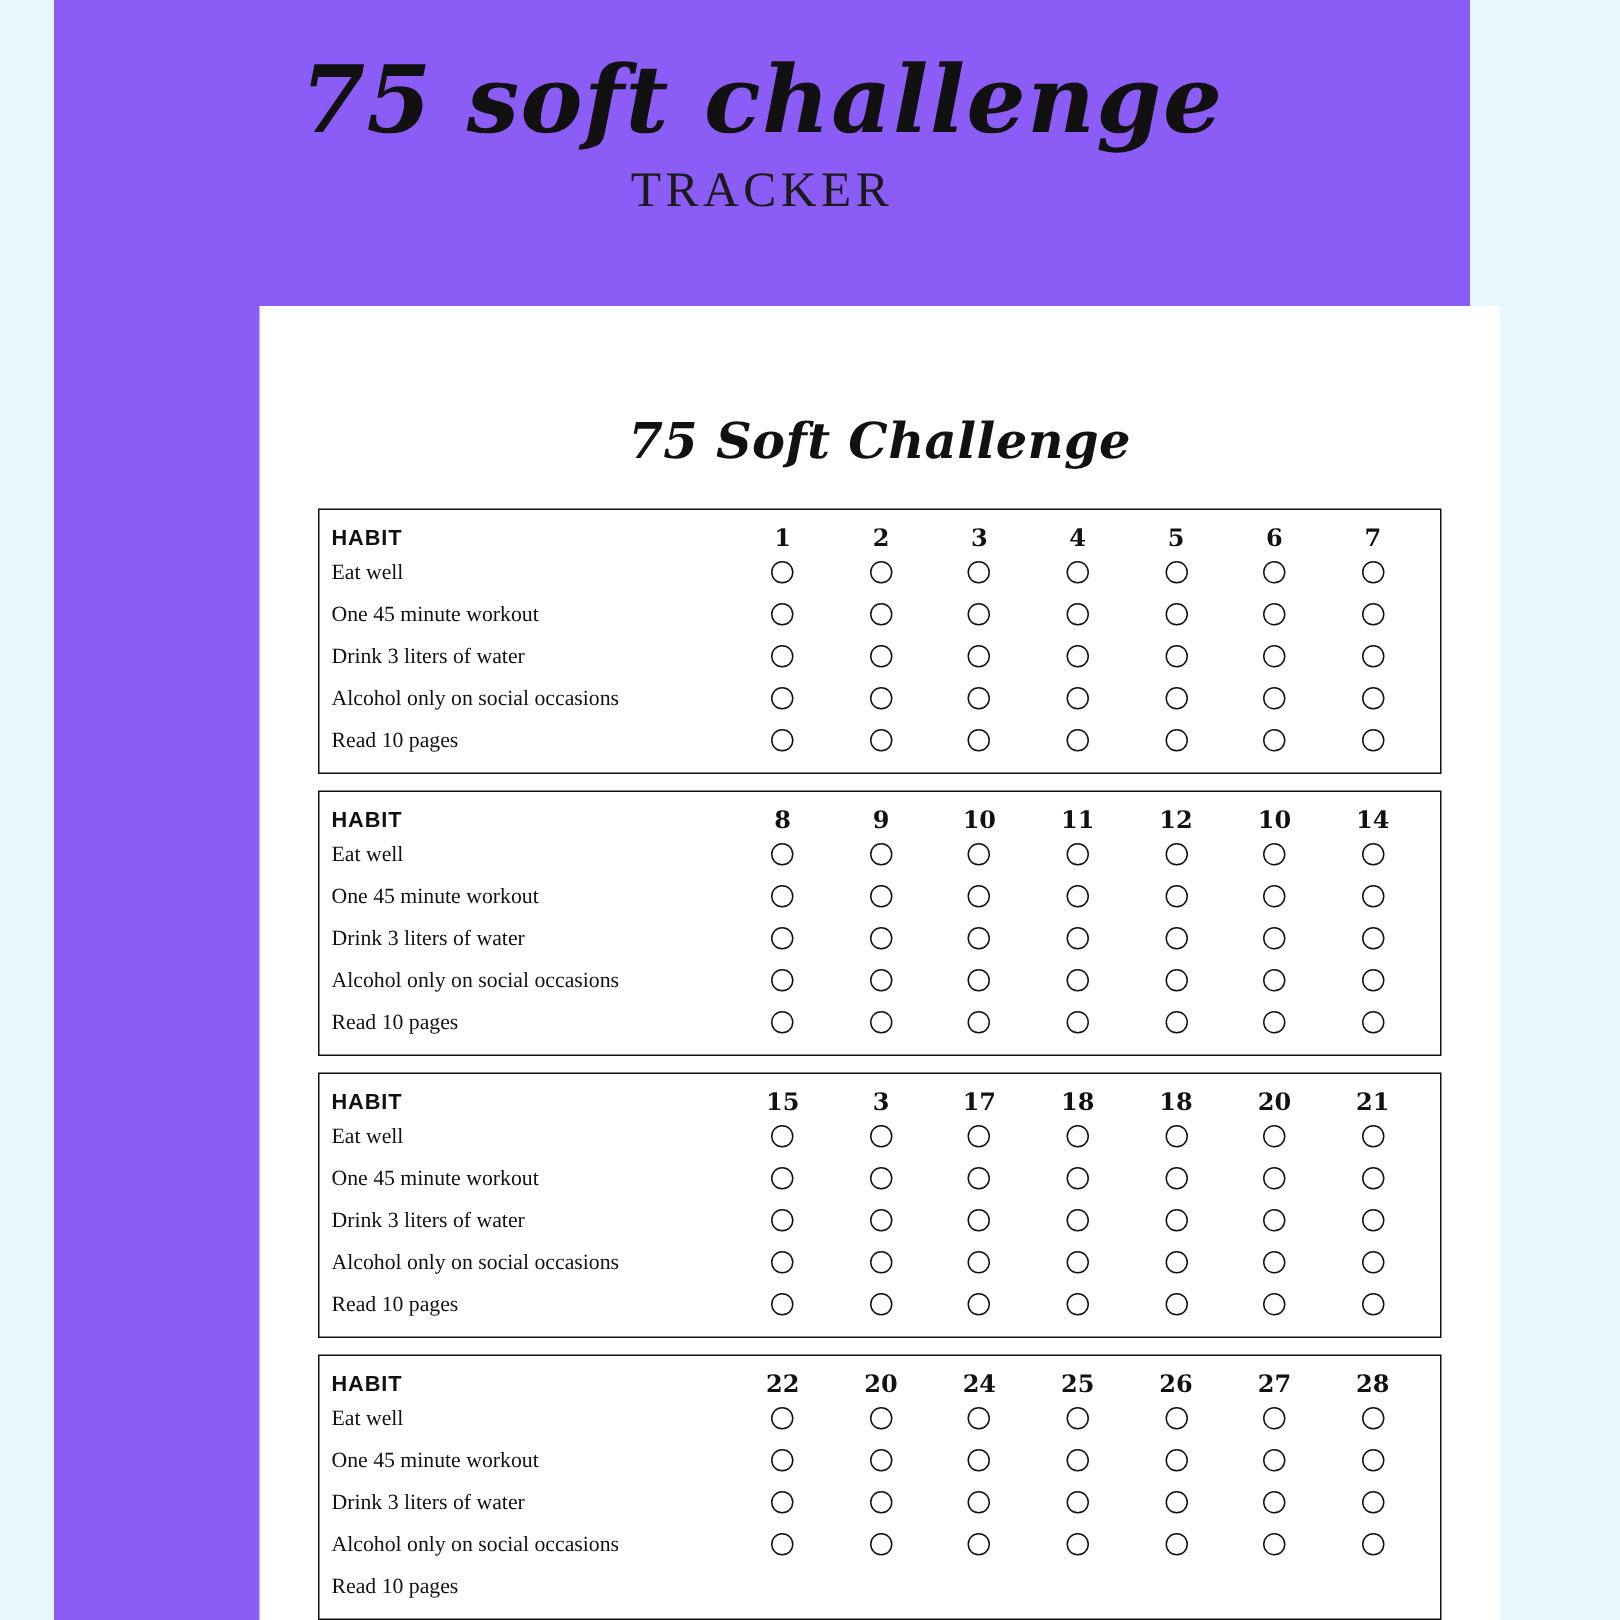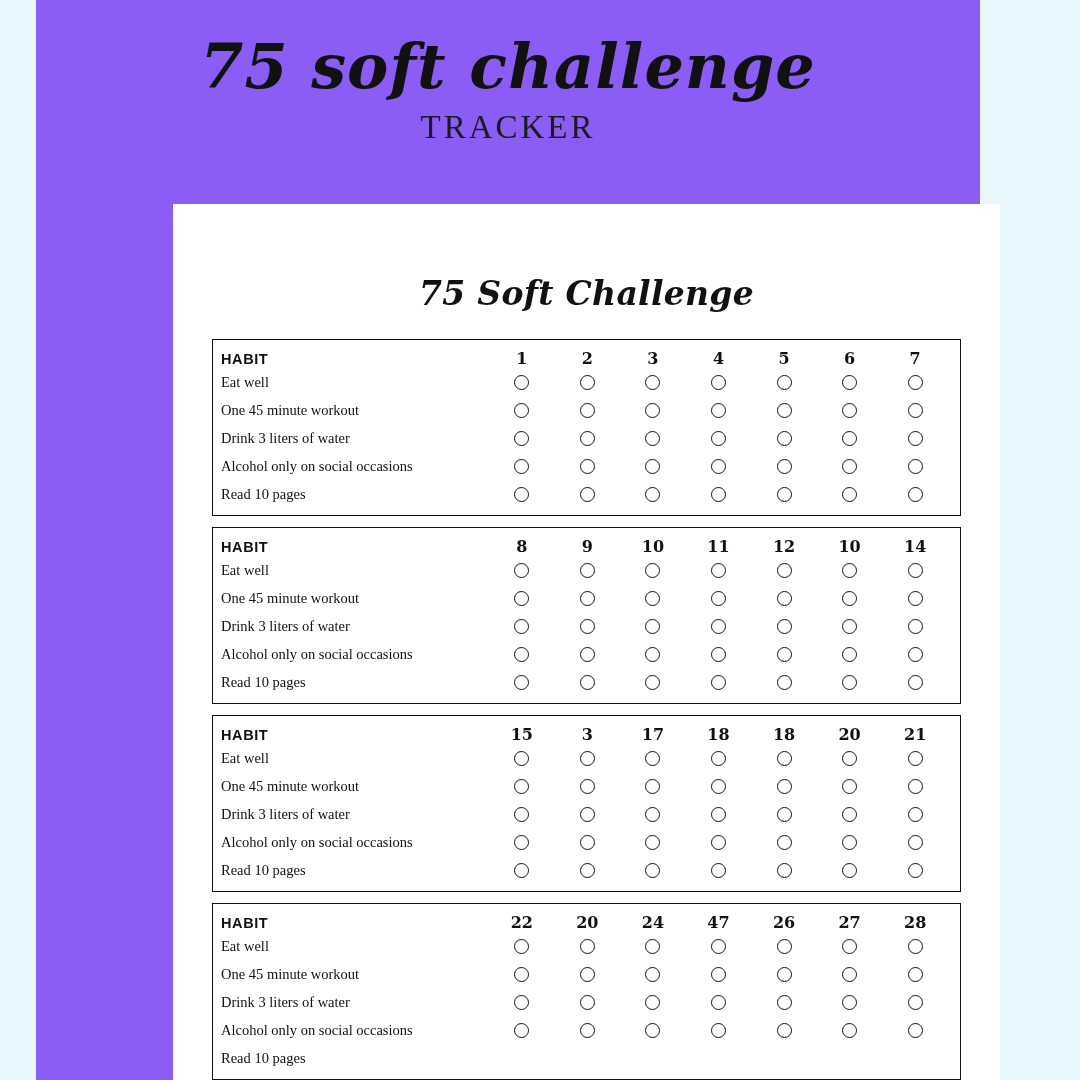--- a/index.html
+++ b/index.html
@@ -347,21 +347,21 @@
           </table>
         </div>
         <div class="block">
           <table class="grid">
             <thead>
               <tr>
                 <th class="hdr-habit col-habit">HABIT</th>
                 <th class="hdr-day">22</th>
                 <th class="hdr-day">20</th>
                 <th class="hdr-day">24</th>
-                <th class="hdr-day">47</th>
+                <th class="hdr-day">25</th>
                 <th class="hdr-day">26</th>
                 <th class="hdr-day">27</th>
                 <th class="hdr-day">28</th>
               </tr>
             </thead>
             <tbody>
               <tr>
                 <td class="habit-label col-habit">Eat well</td>
                 <td class="cell"><span class="circle"></span></td>
                 <td class="cell"><span class="circle"></span></td>

